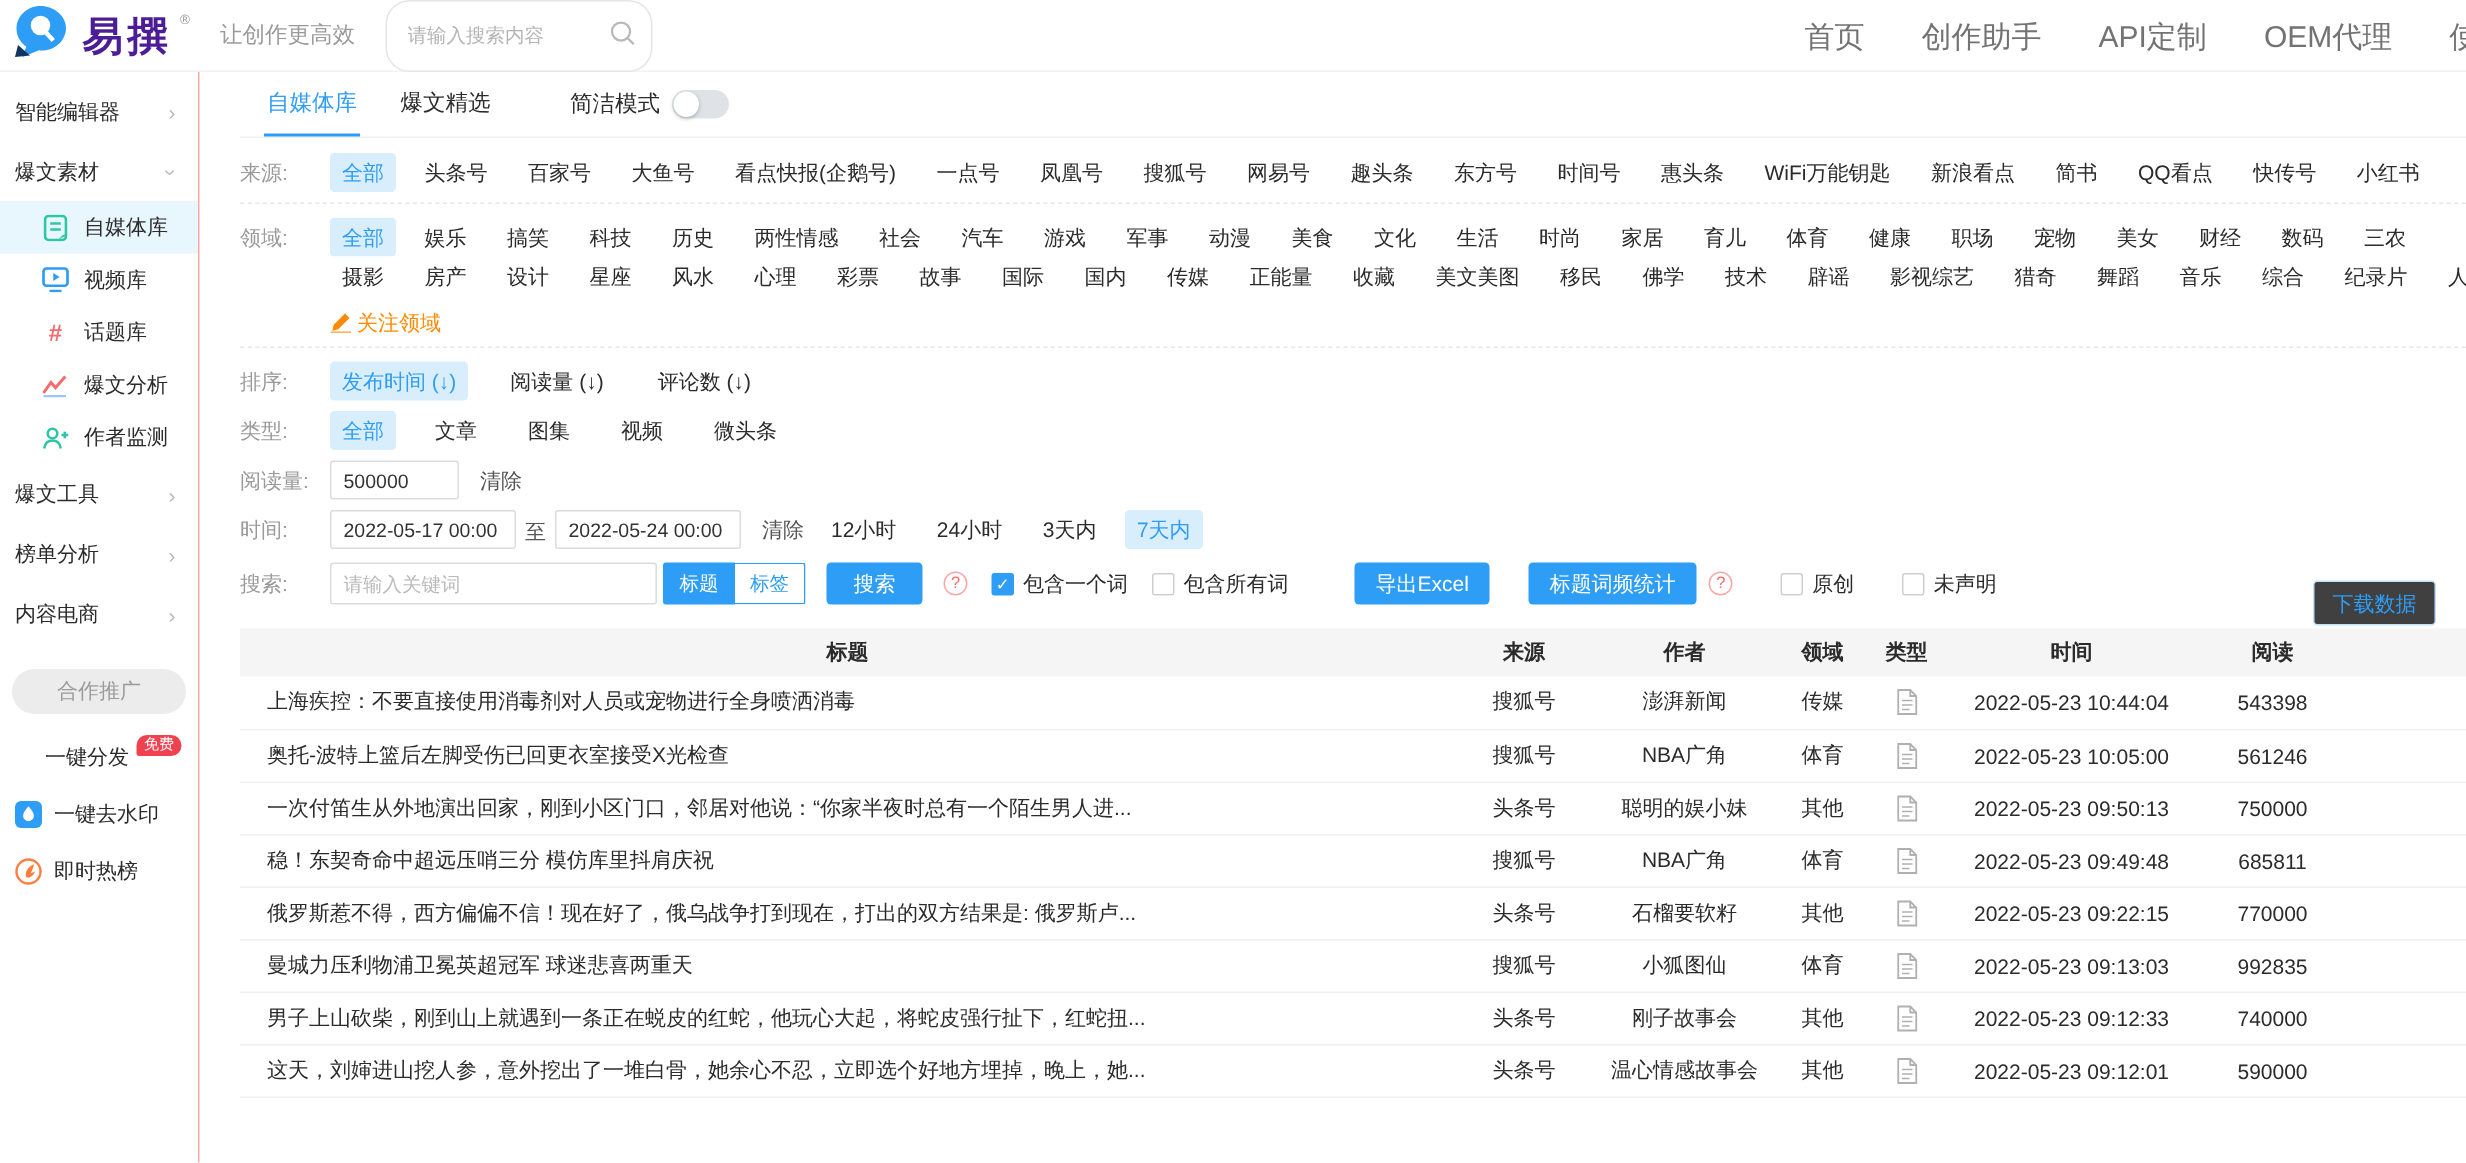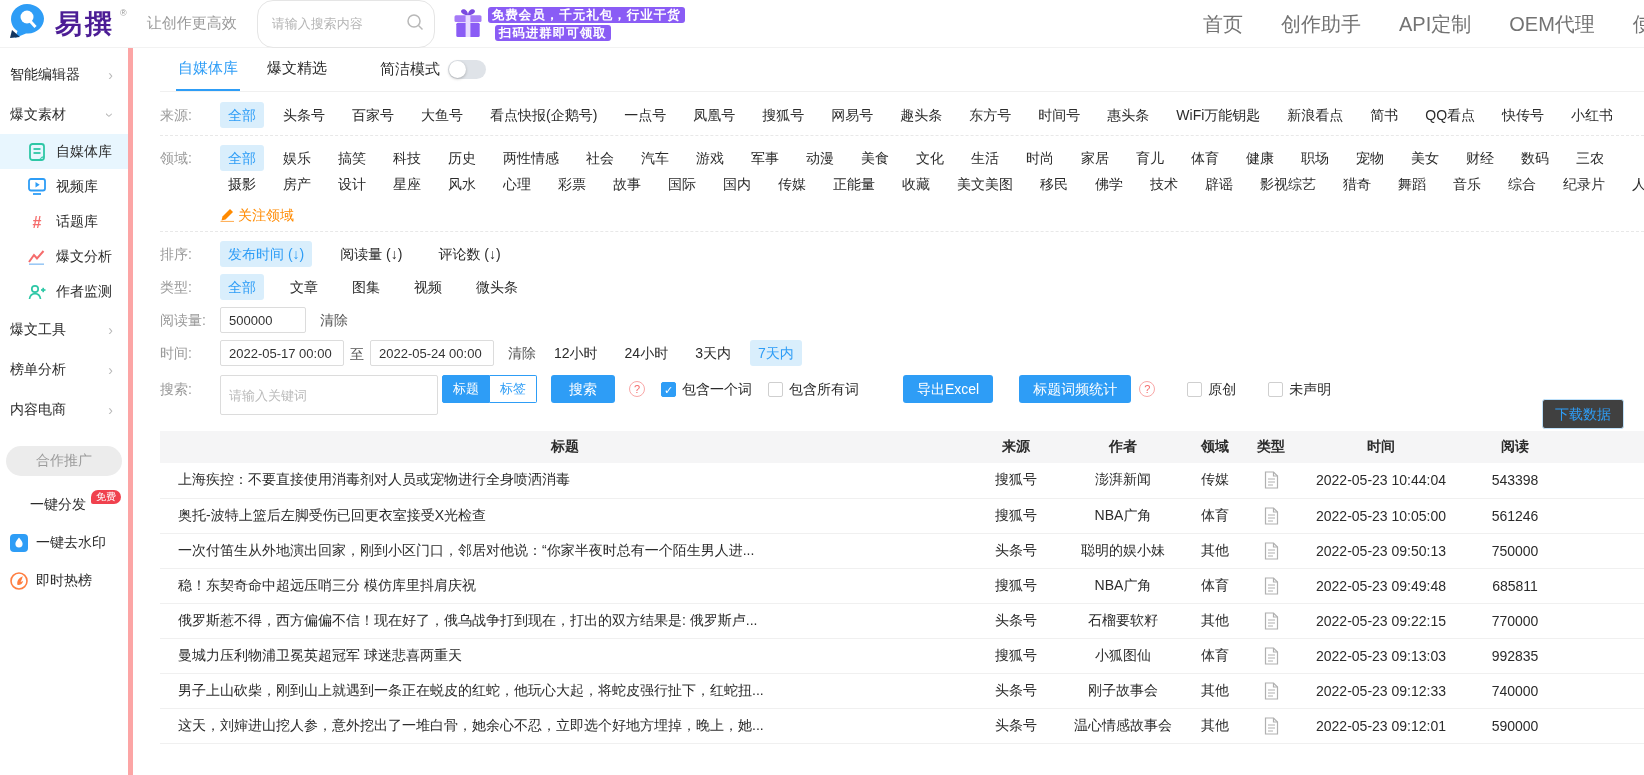--- a/index.html
+++ b/index.html
@@ -15,21 +15,21 @@
 .hsearch input{border:0;outline:0;flex:1;min-width:0;font-size:13px;color:#333;font-family:inherit}
 .hsearch input::placeholder{color:#b5b5b5}
 .promo{margin-left:18px;display:flex;align-items:center;gap:5px;cursor:pointer}
 .promo-line{display:block;width:max-content;background:var(--purple,#8a5cf5);color:#fff;font-weight:bold;font-size:12.5px;line-height:16px;padding:0 4px;border-radius:3px;letter-spacing:1px}
 .promo-line+.promo-line{margin-top:2px;margin-left:7px}
 .top-nav{position:absolute;left:1203px;top:0;height:48px;display:flex;align-items:center;gap:38px;white-space:nowrap}
 .nav-item{font-size:20px;color:#737373;cursor:pointer;text-decoration:none}
 
 .body-row{display:flex;height:727px}
 
-.sidebar{width:133px;flex-shrink:0;border-right:5px solid #fca5a5;padding-top:6px}
+.sidebar{width:133px;flex-shrink:0;border-right:1px solid #fca5a5;padding-top:6px}
 .sb-group{display:flex;align-items:center;justify-content:space-between;height:38px;padding:0 15px 0 10px;font-size:14px;cursor:pointer;margin-top:2px}
 .chev{color:#b9b9b9;font-size:14px;display:inline-block;line-height:1}
 .chev::after{content:"›"}
 .chev.down{transform:rotate(90deg)}
 .sb-sub{display:flex;align-items:center;height:35px;padding-left:27px;gap:10px;font-size:14px;cursor:pointer}
 .sb-sub.active{background:var(--sidebar-active,#e8f6fe)}
 .sb-sub.low{padding-left:9px;gap:8px;height:38px}
 .sb-sub.noicon{padding-left:30px}
 .sb-icon{width:19px;height:19px;display:flex;align-items:center;justify-content:center;flex-shrink:0}
 .sb-section{width:116px;height:30px;margin:17px auto 10px;background:#ececec;border-radius:15px;color:#9b9b9b;font-size:14px;display:flex;align-items:center;justify-content:center}
@@ -51,21 +51,21 @@
 .chips.nowrap{flex-wrap:nowrap;overflow:hidden}
 .chip{height:26px;line-height:26px;padding:0 8px;border-radius:3px;font-size:14px;color:#2b2b2b;cursor:pointer;white-space:nowrap}
 .chip.selected{background:var(--accent-light,#d9eefc);color:var(--accent,#2e9df6)}
 .follow{margin-left:60px;display:flex;align-items:center;gap:4px;color:var(--orange,#ff8a00);font-size:14px;height:24px;cursor:pointer;margin-bottom:3px}
 .dash{border:0;border-top:1px dashed #e8e8e8;margin:2px 0 9px}
 .clear-link{line-height:26px;color:#555;margin:0 10px 0 14px;cursor:pointer;white-space:nowrap}
 .txt-input{height:26px;border:1px solid #dcdcdc;border-radius:2px;padding:0 8px;font-size:13px;color:#333;outline:0;font-family:inherit}
 #reads-input{width:86px}
 .date-input{width:124px}
 .sep{line-height:28px;margin:0 6px;color:#555}
-#kw-input{width:218px;height:40px}
+#kw-input{width:218px;height:28px}
 #kw-input::placeholder{color:#bbb}
 .seg{display:flex;margin-left:4px}
 .seg-btn{height:28px;line-height:26px;padding:0 10px;font-size:13px;border:1px solid var(--accent,#2e9df6);color:var(--accent,#2e9df6);background:#fff;cursor:pointer}
 .seg-btn.selected{background:var(--accent,#2e9df6);color:#fff}
 .seg-btn:first-child{border-radius:2px 0 0 2px}
 .seg-btn:last-child{border-radius:0 2px 2px 0;border-left:0}
 .btn{height:28px;line-height:28px;padding:0 14px;background:var(--accent,#2e9df6);color:#fff;font-size:14px;border-radius:3px;cursor:pointer;border:0;white-space:nowrap;font-family:inherit}
 #search-btn{margin-left:14px;padding:0 18px}
 .q-icon{width:16px;height:16px;flex-shrink:0;border:1px solid #f9a7a7;color:#f56c6c;border-radius:50%;font-size:11px;line-height:14px;text-align:center;margin:6px 0 0 14px;cursor:pointer}
 .q-icon::after{content:"?"}
@@ -100,32 +100,20 @@
       <span class="logo-text">易撰</span>
       <span class="logo-reg">®</span>
     </div>
     <span class="tagline">让创作更高效</span>
     <div class="hsearch">
       <input placeholder="请输入搜索内容" style="">
       <span><svg width="18" height="18" viewBox="0 0 18 18">
             <circle cx="8" cy="8" r="6" stroke="#b8b8b8" fill="none" stroke-width="1.5"></circle>
             <line x1="12.5" y1="12.5" x2="16.5" y2="16.5" stroke="#b8b8b8" stroke-width="1.5"></line>
           </svg></span>
-    </div>
-    <div class="promo">
-      <span><svg width="30" height="32" viewBox="0 0 20 21">
-            <path d="M10 6C7 6 4.6 4 5.6 2.6s4.4-.4 4.4 3.4zm0 0c3 0 5.4-2 4.4-3.4S10 2.2 10 6z" fill="#7a4ae0"></path>
-            <rect x="1" y="6" width="18" height="4.5" rx="1" fill="#a57af7"></rect>
-            <rect x="2.2" y="11" width="15.6" height="9.5" rx="1" fill="#8a5cf5"></rect>
-            <rect x="8.4" y="6" width="3.2" height="14.5" fill="#e8dcff"></rect>
-          </svg></span>
-      <div class="promo-lines">
-        <span class="promo-line">免费会员，千元礼包，行业干货</span>
-        <span class="promo-line">扫码进群即可领取</span>
-      </div>
     </div>
     <nav class="top-nav">
         <a class="nav-item">首页</a>
         <a class="nav-item">创作助手</a>
         <a class="nav-item">API定制</a>
         <a class="nav-item">OEM代理</a>
         <a class="nav-item">使用帮助</a>
       </nav>
   </header>
 

